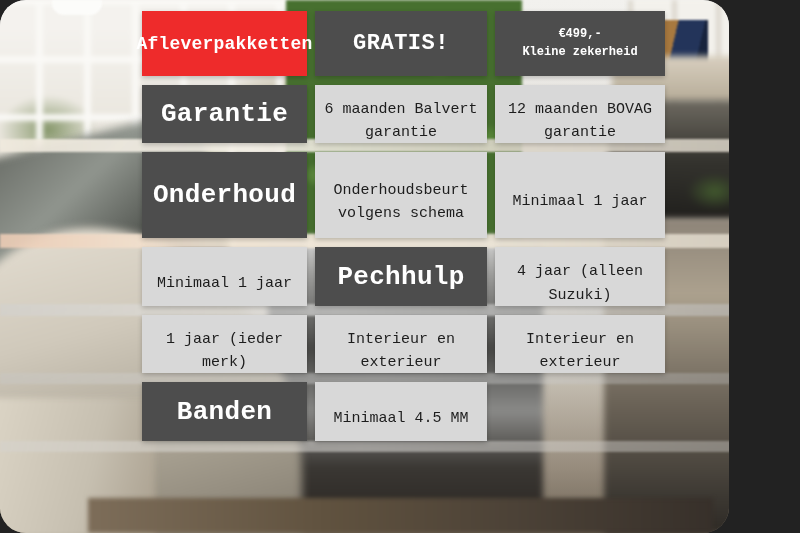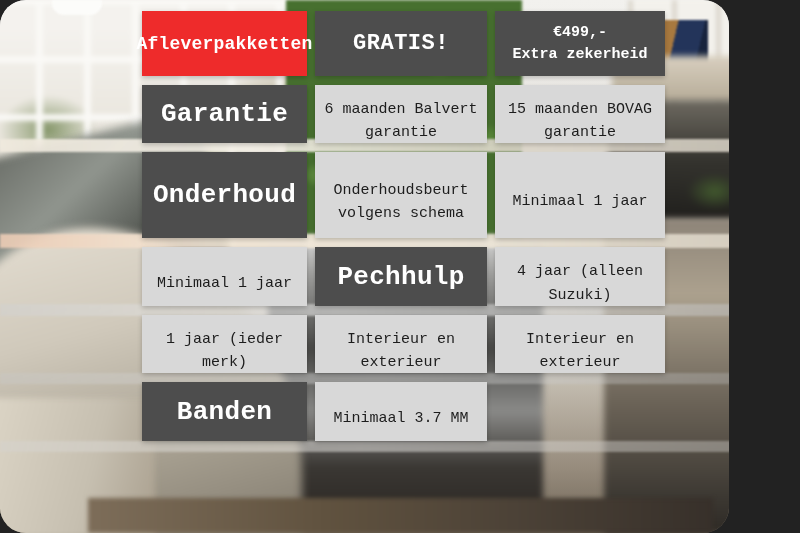--- a/index.html
+++ b/index.html
@@ -100,21 +100,21 @@
   .cell{
     display:flex;flex-direction:column;align-items:center;justify-content:center;
     text-align:center;box-shadow:0 2px 5px rgba(0,0,0,.22);
     padding:2px 4px;
   }
   .cell-dark{background:#4d4d4d;color:#ffffff;}
   .cell-red{background:#ee2b2b;color:#ffffff;}
   .cell-light{background:#d8d8d8;color:#1d1d1d;}
   .t-title{font-size:18px;font-weight:700;letter-spacing:.2px;}
   .t-free{font-size:22px;font-weight:800;letter-spacing:.5px;}
-  .t-paid{font-size:15px;font-weight:700;line-height:1.45;}
+  .t-paid{font-size:12px;font-weight:700;line-height:1.45;}
   .t-label{font-size:26px;font-weight:700;letter-spacing:.3px;}
   .t-value{font-size:15px;font-weight:500;line-height:1.55;white-space:pre-line;margin-top:14px;}
 </style>
 </head>
 <body>
 
 <div class="stage">
 
   <div class="bg-layer window-left"></div>
   <div class="bg-layer right-wall"></div>
@@ -139,32 +139,32 @@
   <div class="cmp-table">
 
     <div class="cell cell-red">
       <span class="t-title">Afleverpakketten</span>
     </div>
     <div class="cell cell-dark">
       <span class="t-free">GRATIS!</span>
     </div>
     <div class="cell cell-dark">
       <span class="t-paid">€499,-</span>
-      <span class="t-paid">Extra zekerheid</span>
+      <span class="t-paid">Kleine zekerheid</span>
     </div>
 
     <div class="cell cell-dark">
       <span class="t-label">Garantie</span>
     </div>
     <div class="cell cell-light">
       <span class="t-value">6 maanden Balvert
 garantie</span>
     </div>
     <div class="cell cell-light">
-      <span class="t-value">15 maanden BOVAG
+      <span class="t-value">12 maanden BOVAG
 garantie</span>
     </div>
 
     <div class="cell cell-dark">
       <span class="t-label">Onderhoud</span>
     </div>
     <div class="cell cell-light">
       <span class="t-value">Onderhoudsbeurt
 volgens schema</span>
     </div>
@@ -190,17 +190,17 @@
       <span class="t-value">Interieur en exterieur</span>
     </div>
     <div class="cell cell-light">
       <span class="t-value">Interieur en exterieur</span>
     </div>
 
     <div class="cell cell-dark">
       <span class="t-label">Banden</span>
     </div>
     <div class="cell cell-light">
-      <span class="t-value">Minimaal 3.7 MM</span>
+      <span class="t-value">Minimaal 4.5 MM</span>
     </div>
 
   </div>
 </div>
 
 </body></html>

